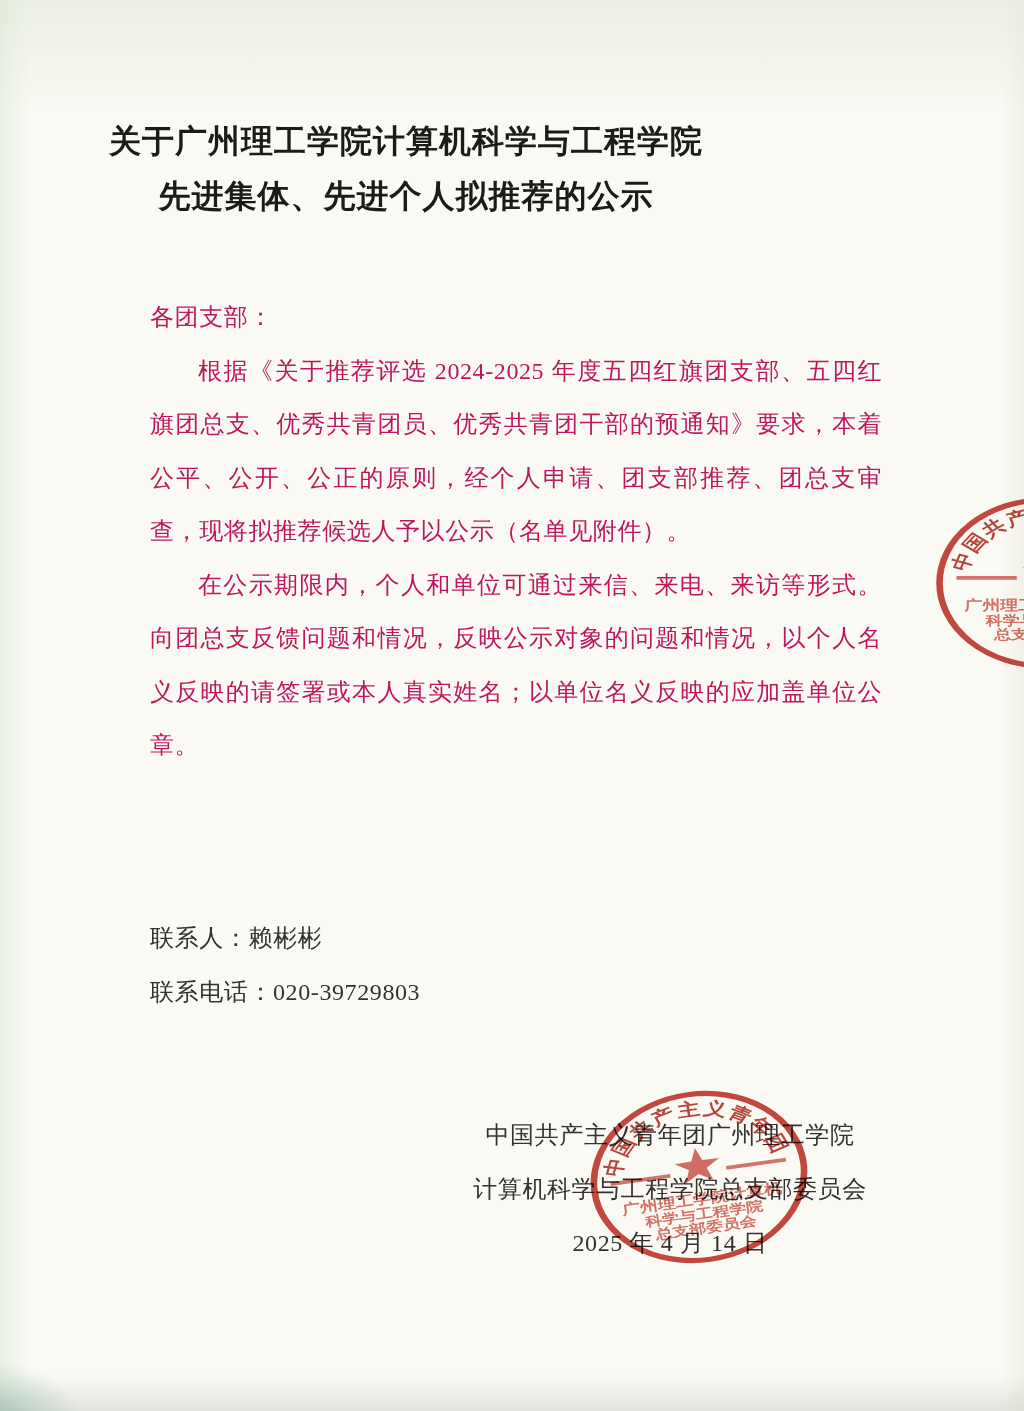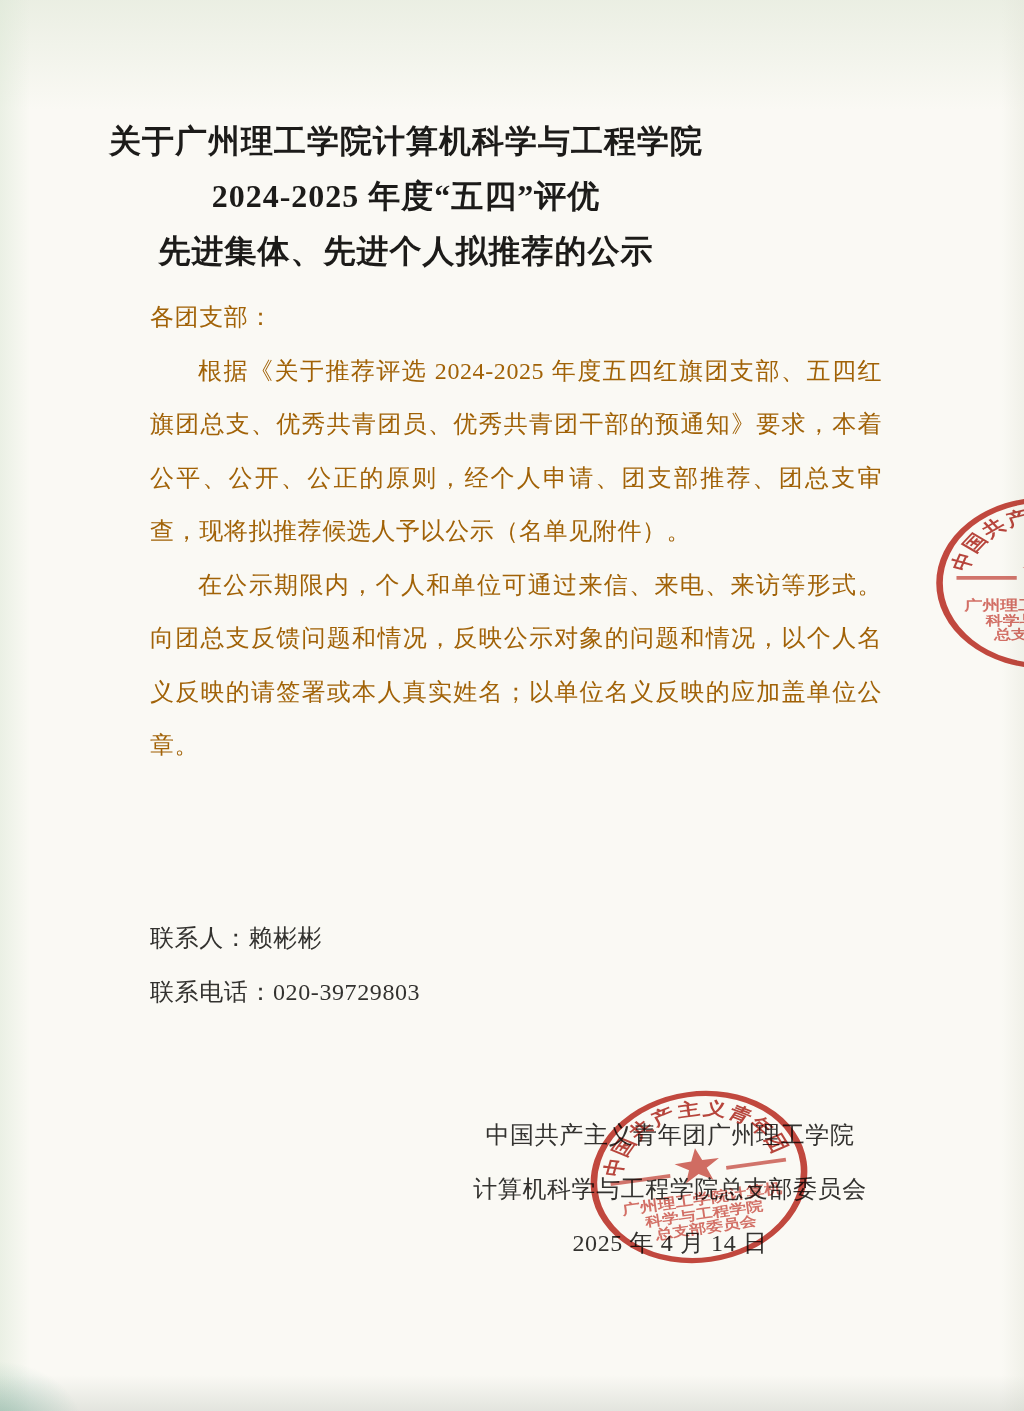--- a/index.html
+++ b/index.html
@@ -30,21 +30,21 @@
   .title-block {
     position: absolute; left: 0; top: 114px; width: 812px;
     text-align: center; font-weight: 700; font-size: 32px;
     line-height: 55px; color: #1c1b19; letter-spacing: 1px;
   }
 
   
   .body-block {
     position: absolute; left: 150px; top: 291px; width: 732px;
     font-size: 24px; line-height: 53.5px; letter-spacing: 0.6px;
-    color: #a16207;
+    color: #be185d;
   }
   .body-block p { text-align: justify; text-justify: inter-ideograph; }
   .body-block p.indent { text-indent: 2em; }
 
   .contact-block {
     position: absolute; left: 150px; top: 912px;
     font-size: 24px; line-height: 53.5px; letter-spacing: 0.6px;
     color: #33322f;
   }
 
@@ -70,21 +70,20 @@
 <div class="page">
 
   <div class="tint tint-top"></div>
   <div class="tint tint-left"></div>
   <div class="tint tint-right"></div>
   <div class="tint tint-bottom"></div>
   <div class="tint smudge-bl"></div>
 
   <div class="title-block">
     <div>关于广州理工学院计算机科学与工程学院</div>
-    <div>2024-2025 年度“五四”评优</div>
     <div>先进集体、先进个人拟推荐的公示</div>
   </div>
 
   <div class="body-block">
     <p>各团支部：</p>
     <p class="indent">根据《关于推荐评选 2024-2025 年度五四红旗团支部、五四红旗团总支、优秀共青团员、优秀共青团干部的预通知》要求，本着公平、公开、公正的原则，经个人申请、团支部推荐、团总支审查，现将拟推荐候选人予以公示（名单见附件）。</p>
     <p class="indent">在公示期限内，个人和单位可通过来信、来电、来访等形式。向团总支反馈问题和情况，反映公示对象的问题和情况，以个人名义反映的请签署或本人真实姓名；以单位名义反映的应加盖单位公章。</p>
   </div>
 
   <div class="contact-block">

